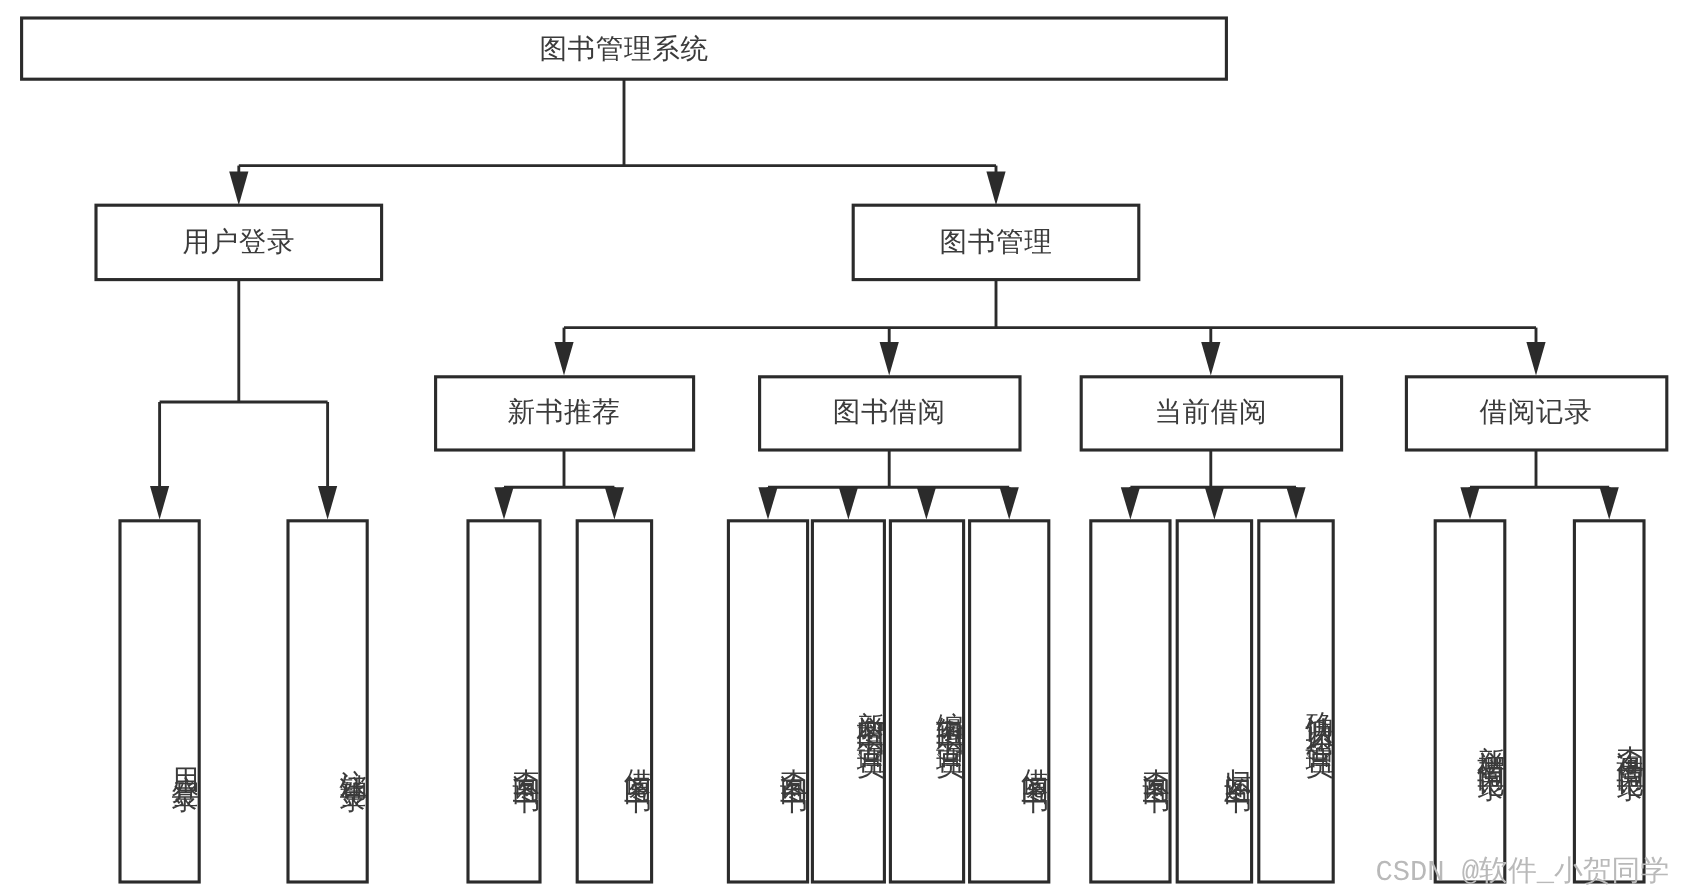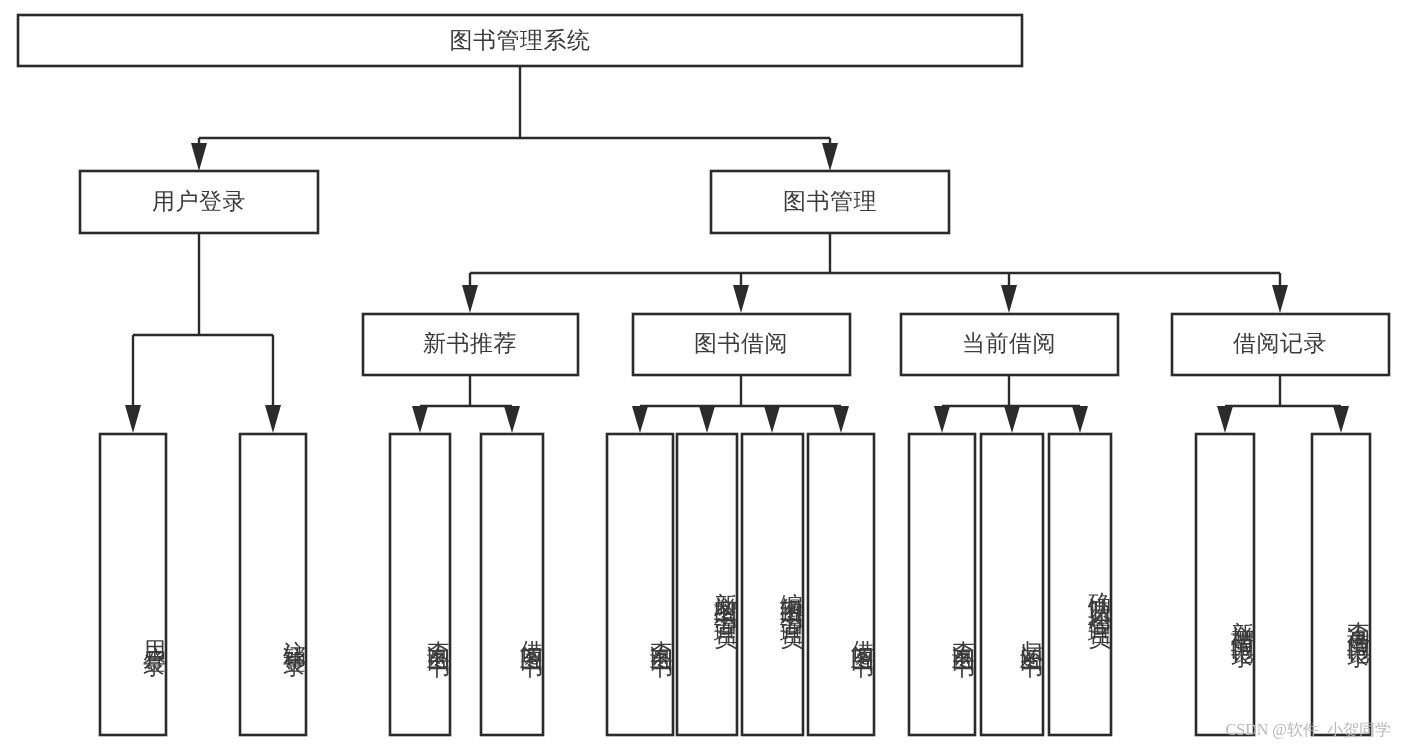--- a/index.html
+++ b/index.html
@@ -74,22 +74,22 @@
     letter-spacing: 5px;
     white-space: nowrap;
     text-align: center;
     pointer-events: none;
     user-select: none;
   }
   .watermark {
     position: absolute;
     right: 14px;
     bottom: 6px;
-    font-family: Liberation Serif, serif;
-    font-size: 16px;
+    font-family: Liberation Mono, monospace;
+    font-size: 24px;
     color: #b9b9b9;
     white-space: nowrap;
     user-select: none;
     margin-left: 26px;
   }
 </style>
 </head>
 <body>
 
 <div id="diagram-root">

